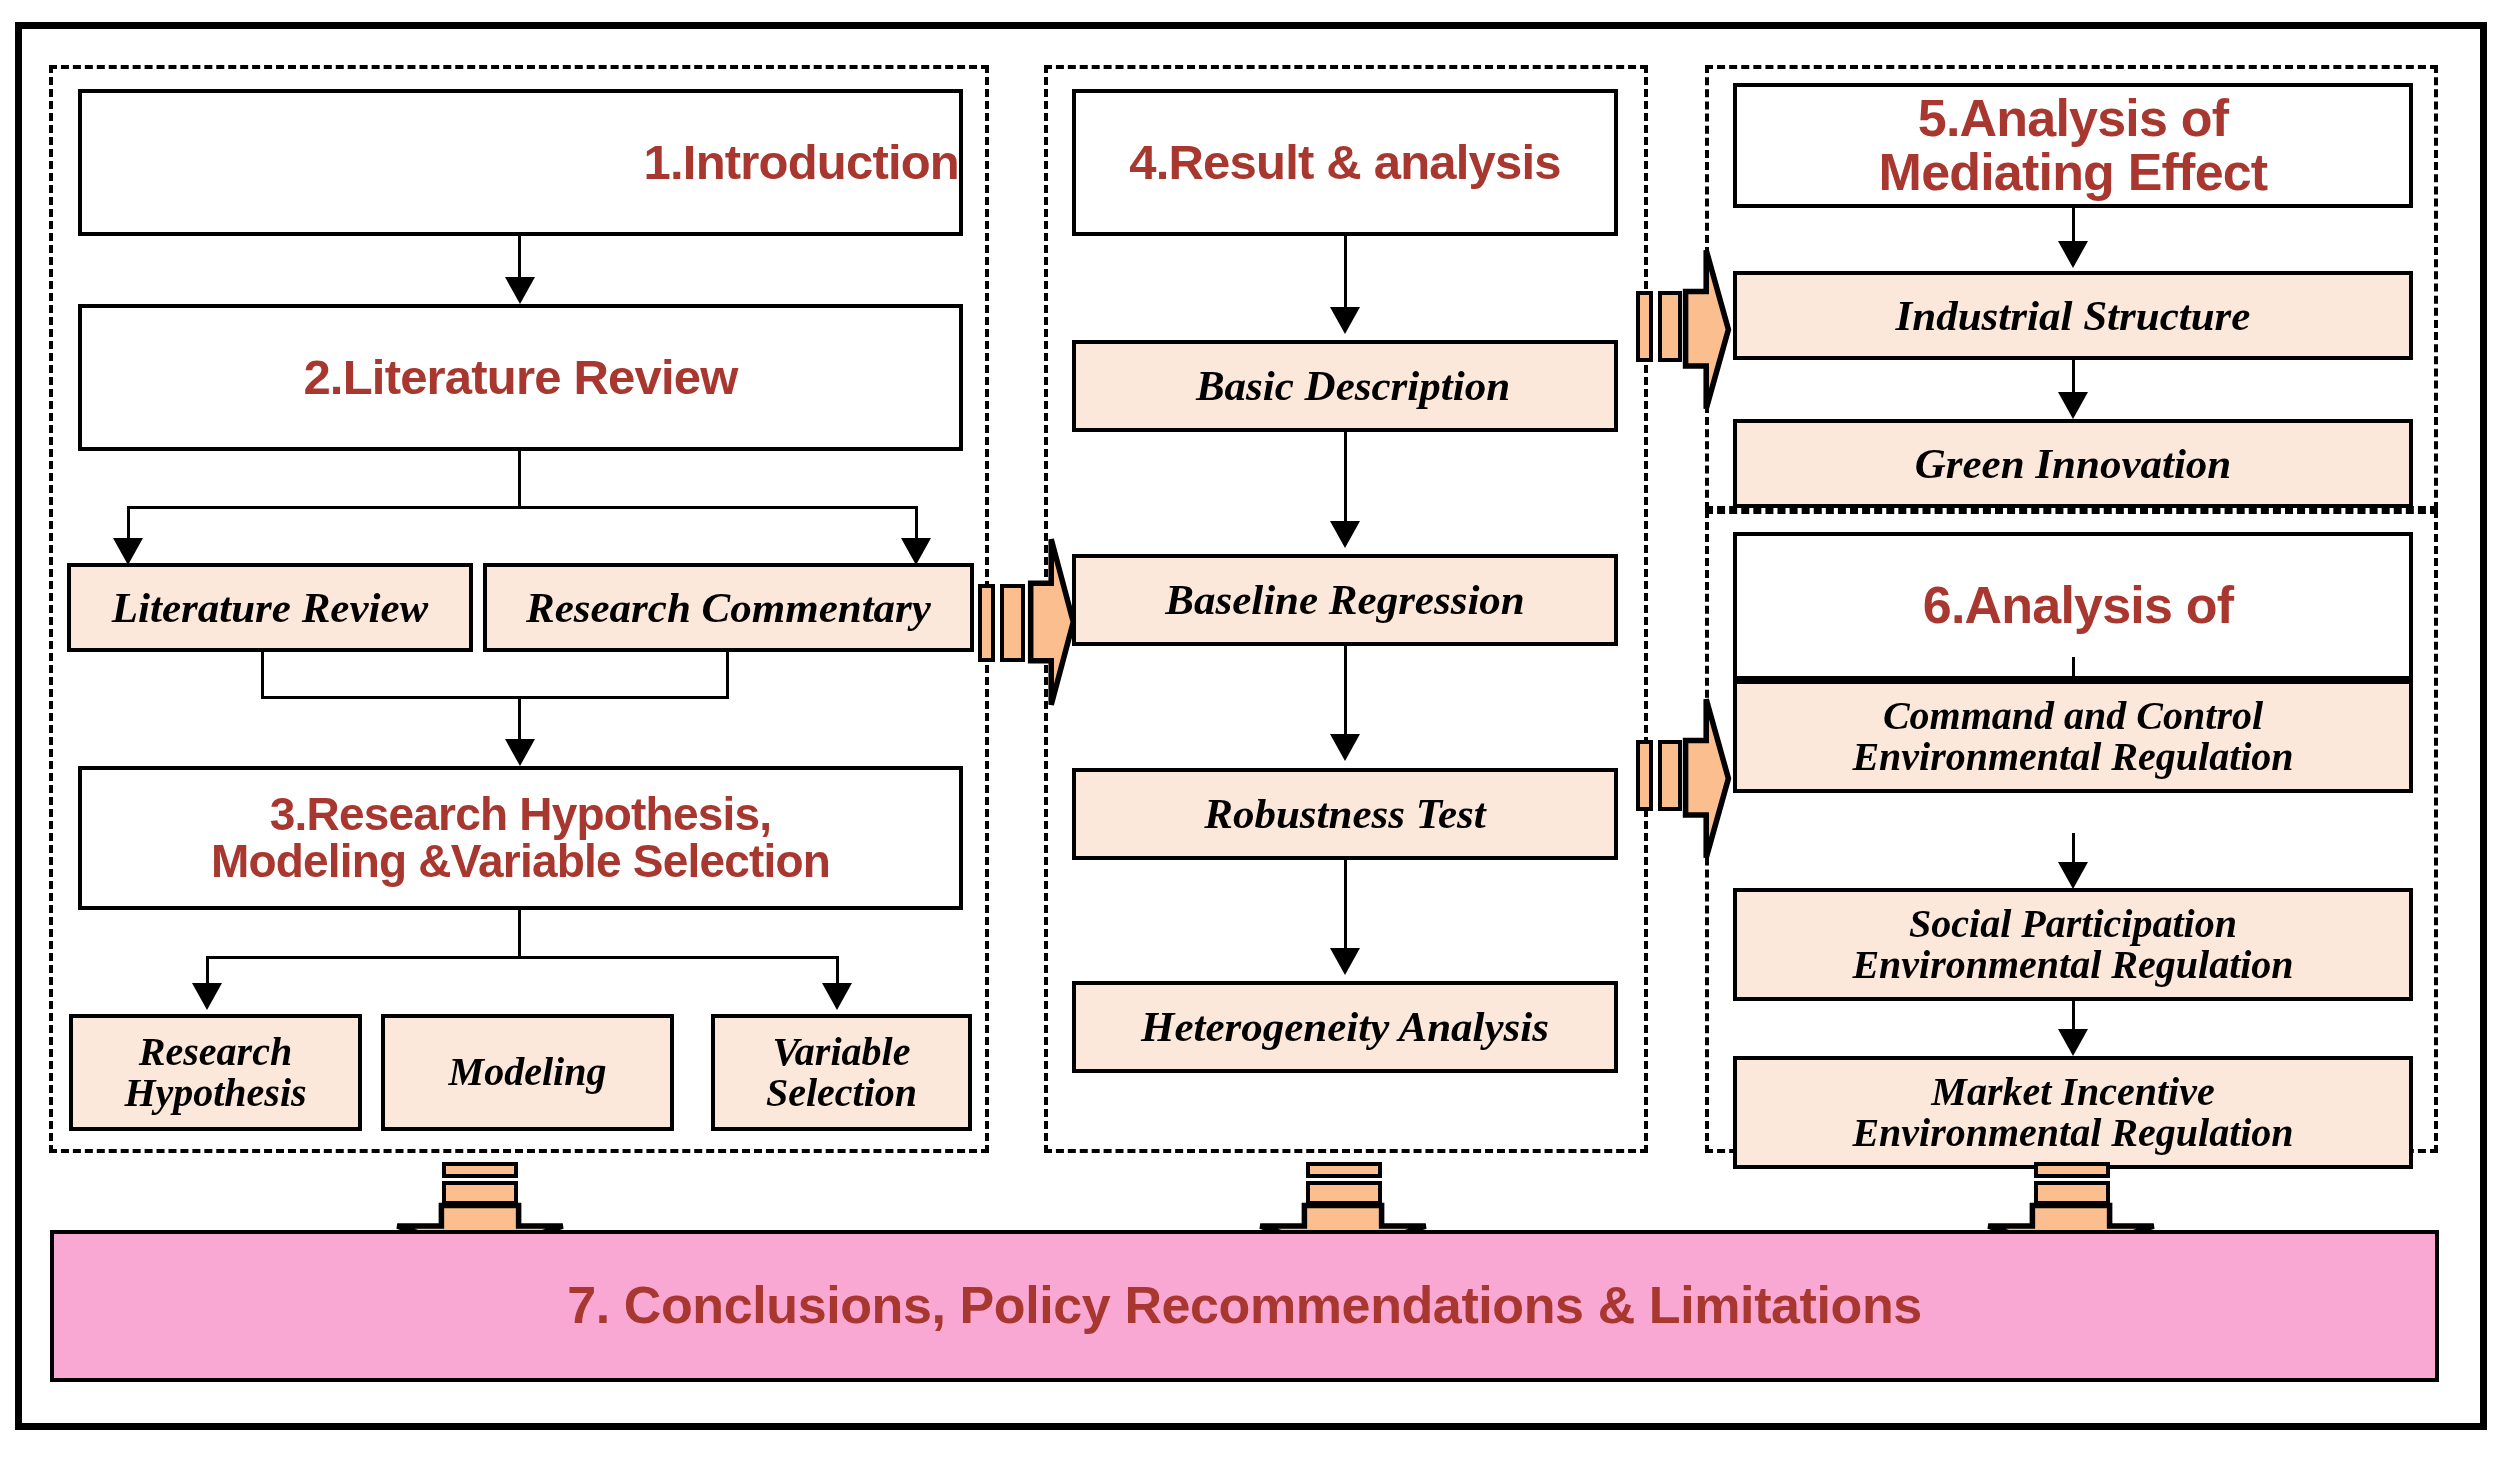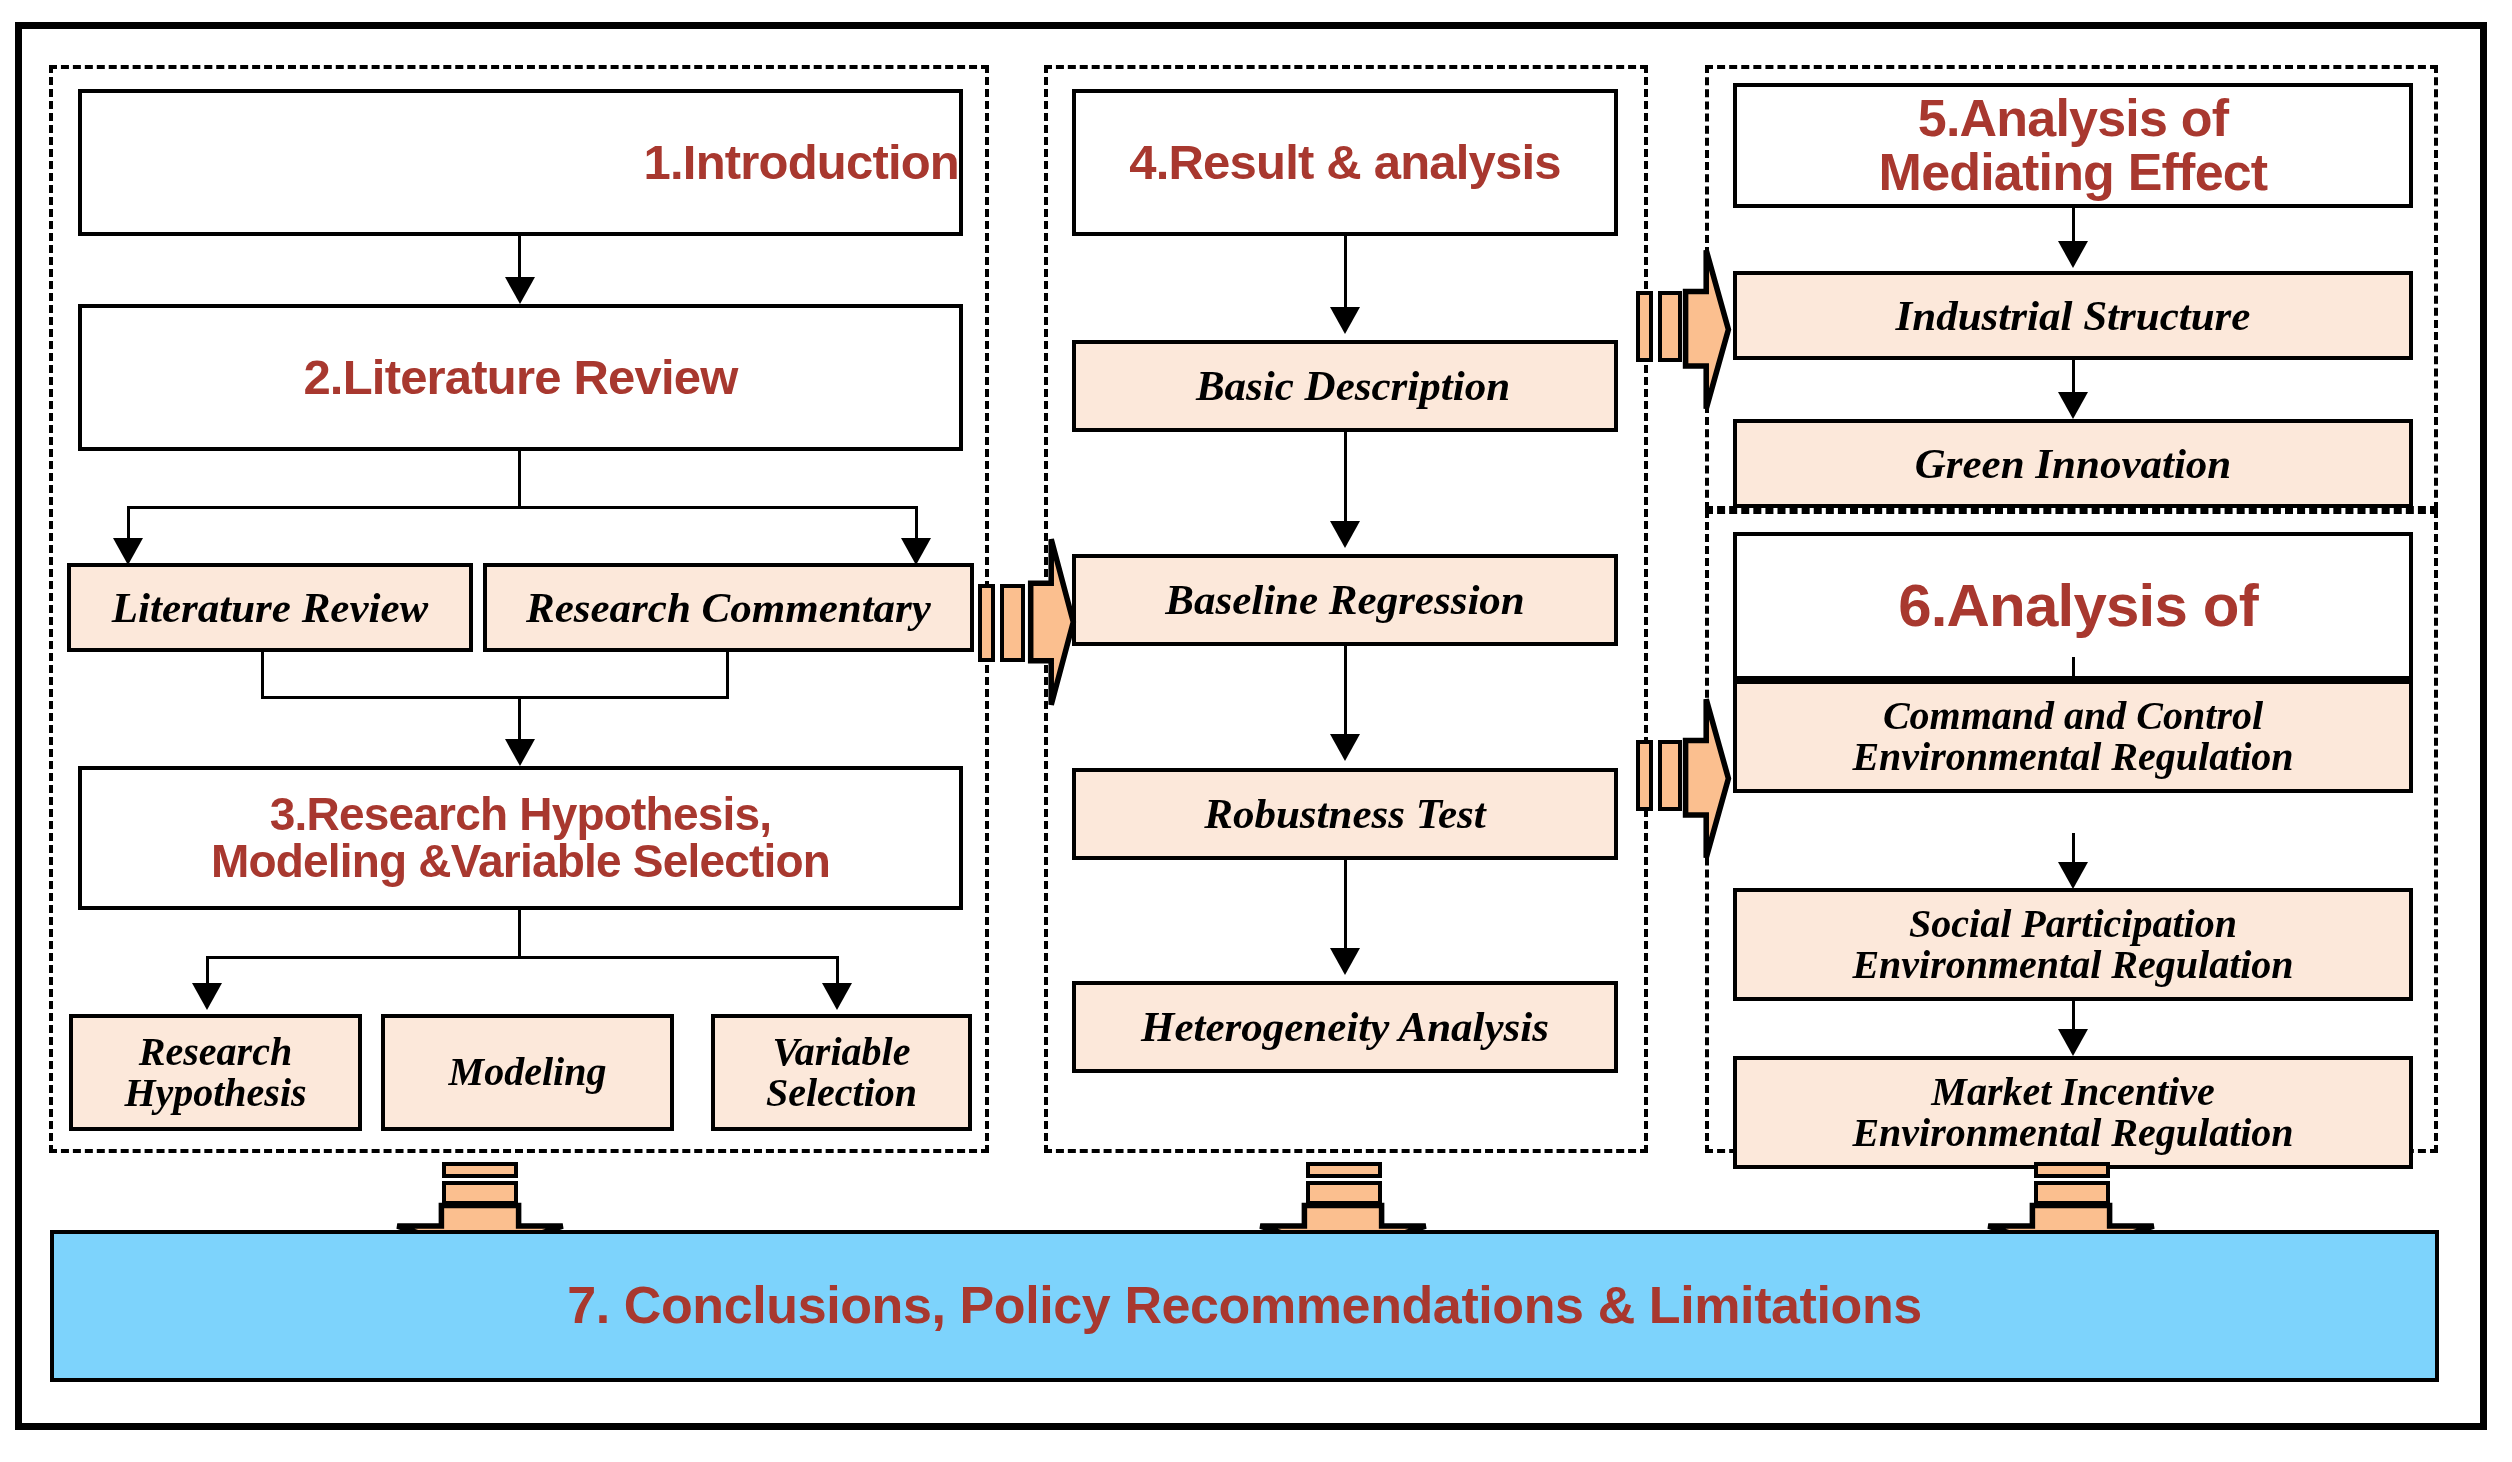--- a/index.html
+++ b/index.html
@@ -35,21 +35,21 @@
     font-weight:bold;
     letter-spacing:-0.8px;
   }
   .node.leaf{
     background:#fce8da;
     color:#000000;
     font-family:"Liberation Serif", serif;
     font-weight:bold;font-style:italic;
   }
   .node.final{
-    background:#7dd3fc;color:#a8382f;
+    background:#f9a8d4;color:#a8382f;
     font-family:"Liberation Sans", sans-serif;font-weight:bold;
     letter-spacing:-0.4px;
   }
 
   
   .vline{position:absolute;background:#000;width:3.2px;}
   .hline{position:absolute;background:#000;height:3.2px;}
   .vcap{position:absolute;width:0;height:0;
         border-left:15px solid transparent;border-right:15px solid transparent;
         border-top:27px solid #000;}
@@ -178,21 +178,21 @@
     <span>Industrial Structure</span>
   </div>
 
   <div class="vline" style="left:2072px;top:359px;height:41px;"></div>
   <div class="vcap" style="left:2058px;top:392px;"></div>
 
   <div class="node leaf" style="left:1733px;top:419px;width:680px;height:89px;font-size:43px;">
     <span>Green Innovation</span>
   </div>
 
-  <div class="node head" style="left:1733px;top:532px;width:680px;height:148px;font-size:60px;flex-direction:column;padding-left:10px;">
+  <div class="node head" style="left:1733px;top:532px;width:680px;height:148px;font-size:52px;flex-direction:column;padding-left:10px;">
     <span>6.Analysis of</span>
   </div>
 
   <div class="vline" style="left:2072px;top:657px;height:41px;"></div>
   <div class="vcap" style="left:2058px;top:690px;"></div>
 
   <div class="node leaf" style="left:1733px;top:680px;width:680px;height:113px;font-size:40px;flex-direction:column;">
     <span>Command and Control</span>
     <span>Environmental Regulation</span>
   </div>

